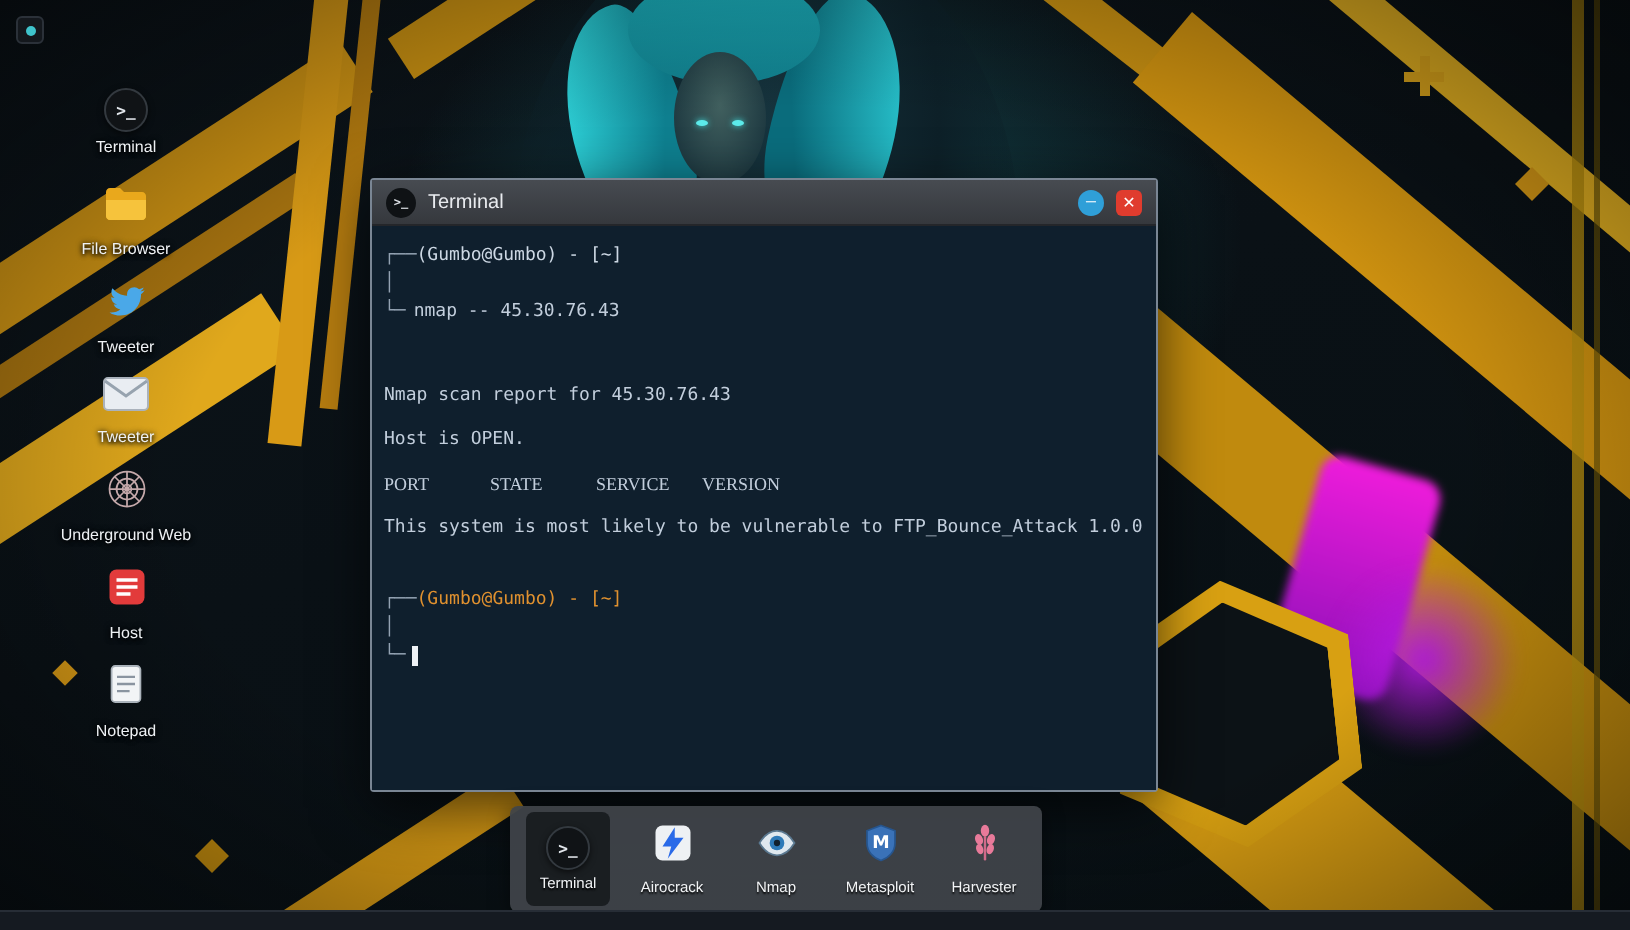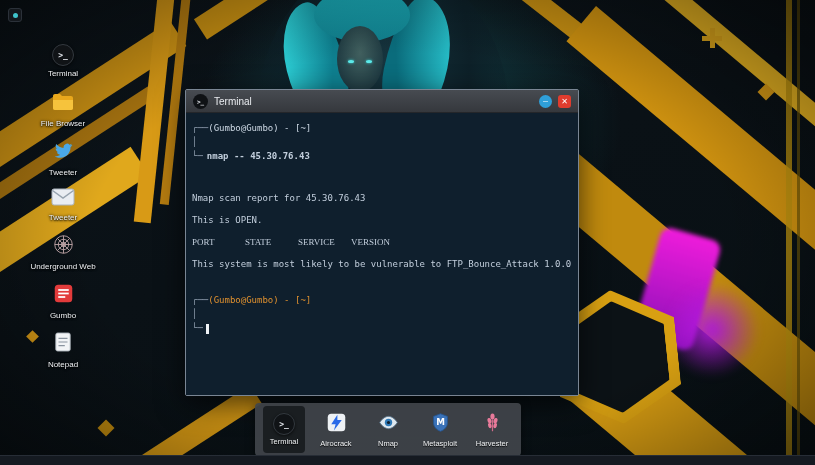--- a/index.html
+++ b/index.html
@@ -83,21 +83,21 @@
     font-size:7px; line-height:13px; text-align:center; cursor:pointer; }
   .btn-close { width:13px; height:13px; border-radius:3px; background:#e03c2e; color:#fff;
     font-size:8px; line-height:13px; text-align:center; cursor:pointer; }
   .tbody { flex:1; background:#0f1f2d; padding:8px 6px; overflow:hidden; cursor:text;
     font: 9px "DejaVu Sans Mono", monospace; color:#c2cedc; }
   .tline { height:14px; line-height:14px; white-space:pre; }
   .gap8 { height:8px; } .gap14 { height:14px; } .gap22 { height:22px; }
   .pfx { color:#93a2b2; }
   .usr1 { color:#cdd8e4; }
   .usr2 { color:#e0912f; }
-  .cmd { margin-left:4px;font-weight:bold; }
+  .cmd { margin-left:4px; }
   .col { display:inline-block; width:53px;font-family:Liberation Serif, serif; }
   .cursor { display:inline-block; width:3px; height:10px; background:#eef2f6;
     vertical-align:middle; margin-left:3px; animation: blink 1s steps(1) infinite; }
   @keyframes blink { 50% { opacity:0; } }
 
   
   .dock { position:absolute; left:255px; top:403px; width:266px; height:53px; z-index:6;
     background:rgba(64,68,73,.94); border-radius:4px; box-shadow:0 2px 10px rgba(0,0,0,.5);
     display:flex; align-items:center; justify-content:space-around; padding:0 3px; }
   .ditem { width:42px; height:47px; display:flex; flex-direction:column; align-items:center;
@@ -209,21 +209,21 @@
 
 <div class="dicon" style="top:283px">
   <span>
     <svg viewBox="0 0 24 24" width="21" height="21">
         <rect x="2" y="2" width="20" height="20" rx="4" fill="#e23b3b"></rect>
         <rect x="6" y="7" width="12" height="2" fill="#fff"></rect>
         <rect x="6" y="11" width="12" height="2" fill="#fff"></rect>
         <rect x="6" y="15" width="8" height="2" fill="#fff"></rect>
       </svg>
   </span>
-  <span class="dlabel">Gumbo</span>
+  <span class="dlabel">Host</span>
 </div>
 
 <div class="dicon" style="top:331px">
   <span>
     <svg viewBox="0 0 20 24" width="18" height="22">
         <rect x="2" y="2" width="16" height="20" rx="2" fill="#f2f4f6" stroke="#aab2ba"></rect>
         <path d="M5 8h10M5 12h10M5 16h7" stroke="#8a94a0" stroke-width="1.3"></path>
       </svg>
   </span>
   <span class="dlabel">Notepad</span>
@@ -242,21 +242,21 @@
   </div>
 
   <div class="tbody">
     <div class="tline"><span class="pfx">┌──</span><span class="usr1">(Gumbo@Gumbo) - [~]</span></div>
     <div class="tline pfx">│</div>
     <div class="tline"><span class="pfx">└─</span><span class="cmd">nmap -- 45.30.76.43</span></div>
     <div class="gap14"></div>
     <div class="gap14"></div>
     <div class="tline">Nmap scan report for 45.30.76.43</div>
     <div class="gap8"></div>
-    <div class="tline">This is OPEN.</div>
+    <div class="tline">Host is OPEN.</div>
     <div class="gap8"></div>
     <div class="tline"><span class="col">PORT</span><span class="col">STATE</span><span class="col">SERVICE</span><span class="col">VERSION</span></div>
     <div class="gap8"></div>
     <div class="tline">This system is most likely to be vulnerable to FTP_Bounce_Attack 1.0.0</div>
     <div class="gap22"></div>
     <div class="tline"><span class="pfx">┌──</span><span class="usr2">(Gumbo@Gumbo) - [~]</span></div>
     <div class="tline pfx">│</div>
     <div class="tline"><span class="pfx">└─</span><span class="cursor"></span></div>
   </div>
 </div>

